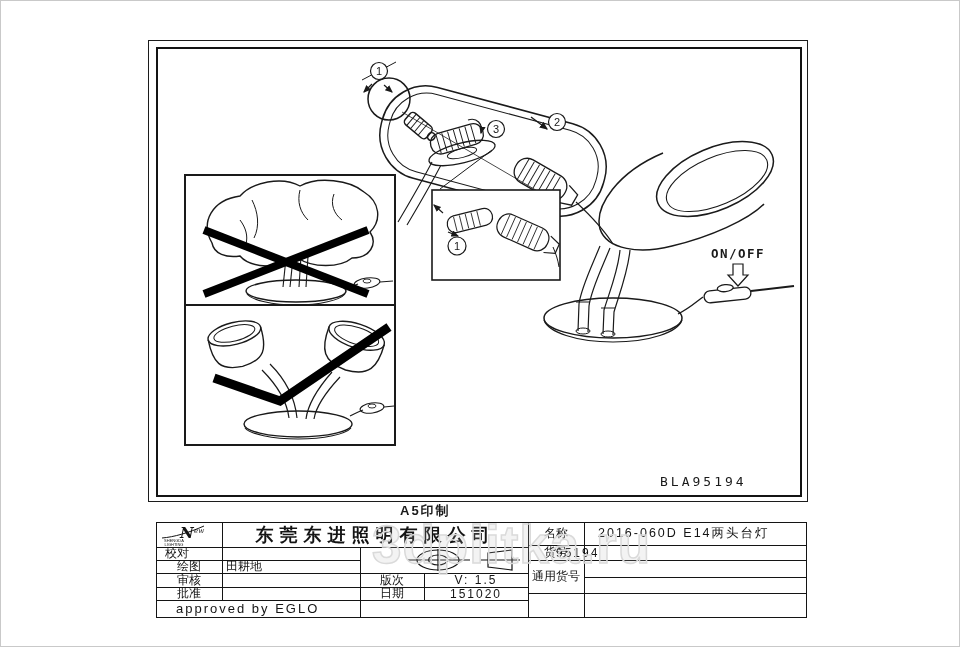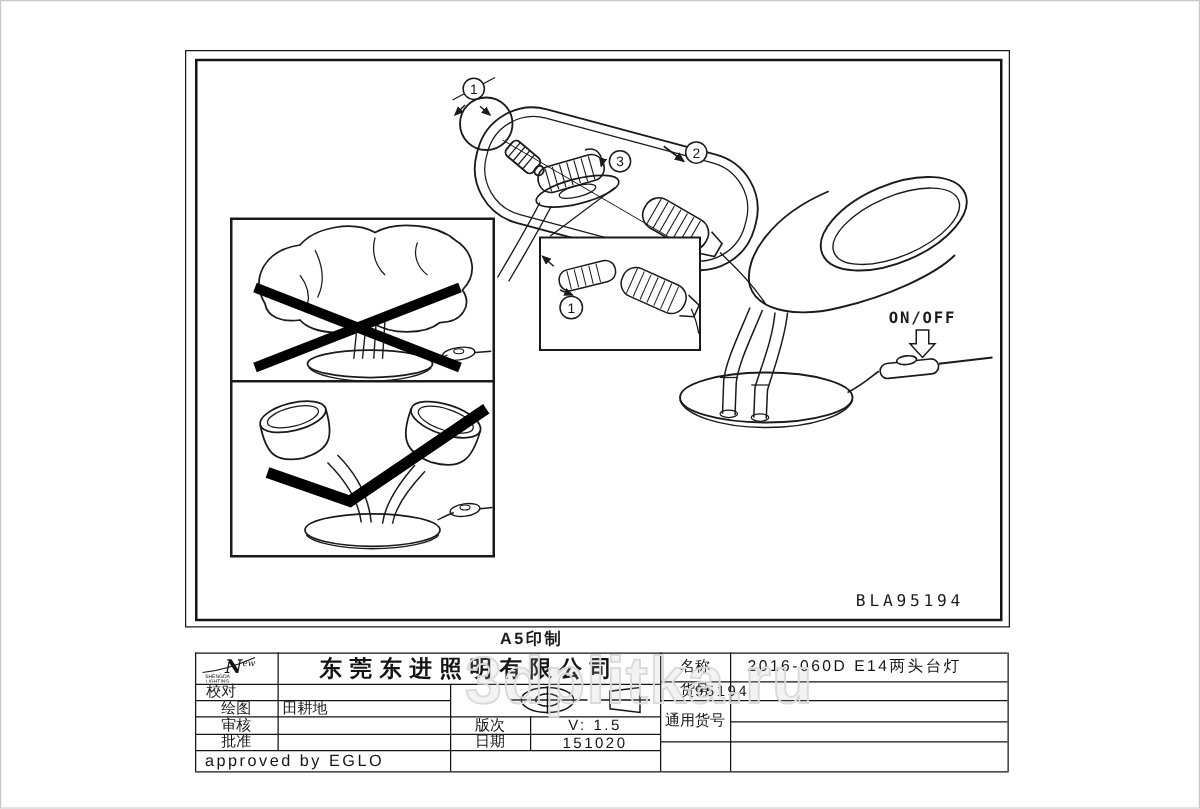--- a/index.html
+++ b/index.html
@@ -6,21 +6,21 @@
   body{
     width:960px;height:647px;position:relative;background:#ffffff;
     font-family:"Liberation Sans",sans-serif;color:#111;overflow:hidden;
   }
   .image-edge{position:absolute;left:0;top:0;width:958px;height:645px;border:1px solid #c9c9c9;}
   
   .frame-outer{position:absolute;left:148px;top:40px;width:658px;height:460px;border:1px solid #1c1c1c;}
   .frame-inner{position:absolute;left:156px;top:47px;width:642px;height:446px;border:2px solid #141414;}
   .drawing-svg{position:absolute;left:0;top:0;width:960px;height:647px;pointer-events:none;}
   .part-code{
-    position:absolute;left:660px;top:474px;width:136px;text-align:center;
+    position:absolute;left:660px;top:474px;width:136px;text-align:left;
     font-family:"DejaVu Sans Mono",monospace;font-size:13px;letter-spacing:3px;color:#1a1a1a;
   }
   .print-note{
     position:absolute;left:400px;top:502px;width:160px;text-align:left;
     font-size:13px;letter-spacing:2px;color:#1a1a1a;font-weight:bold;
   }
   
   .hline,.vline{position:absolute;background:#141414;}
   
   .tb-text{position:absolute;font-size:12px;color:#141414;display:flex;align-items:center;justify-content:center;}
@@ -298,16 +298,16 @@
 
   <div class="tb-text" style="left:528px;top:522px;width:56px;height:23px">名称</div>
   <div class="tb-text tb-left mono" style="left:584px;top:522px;width:222px;height:23px;padding-left:14px;font-size:12.5px">2016-060D E14两头台灯</div>
   <div class="tb-text" style="left:528px;top:545px;width:56px;height:15px">货号</div>
   <div class="tb-text tb-left mono" style="left:552px;top:545px;width:222px;height:15px;padding-left:4px">95194</div>
   <div class="tb-text common-label" style="left:528px;top:560px;width:56px;height:33px">
     <span>通用</span>
     <span>货号</span>
   </div>
 
-  <div class="tb-text tb-left mono" style="left:156px;top:600px;width:204px;height:17px;padding-left:8px;font-size:13px">approved by EGLO</div>
+  <div class="tb-text tb-left mono" style="left:156px;top:600px;width:204px;height:17px;padding-left:20px;font-size:13px">approved by EGLO</div>
 </div>
 
 <div class="watermark">3dplitka.ru</div>
 
 </body></html>

